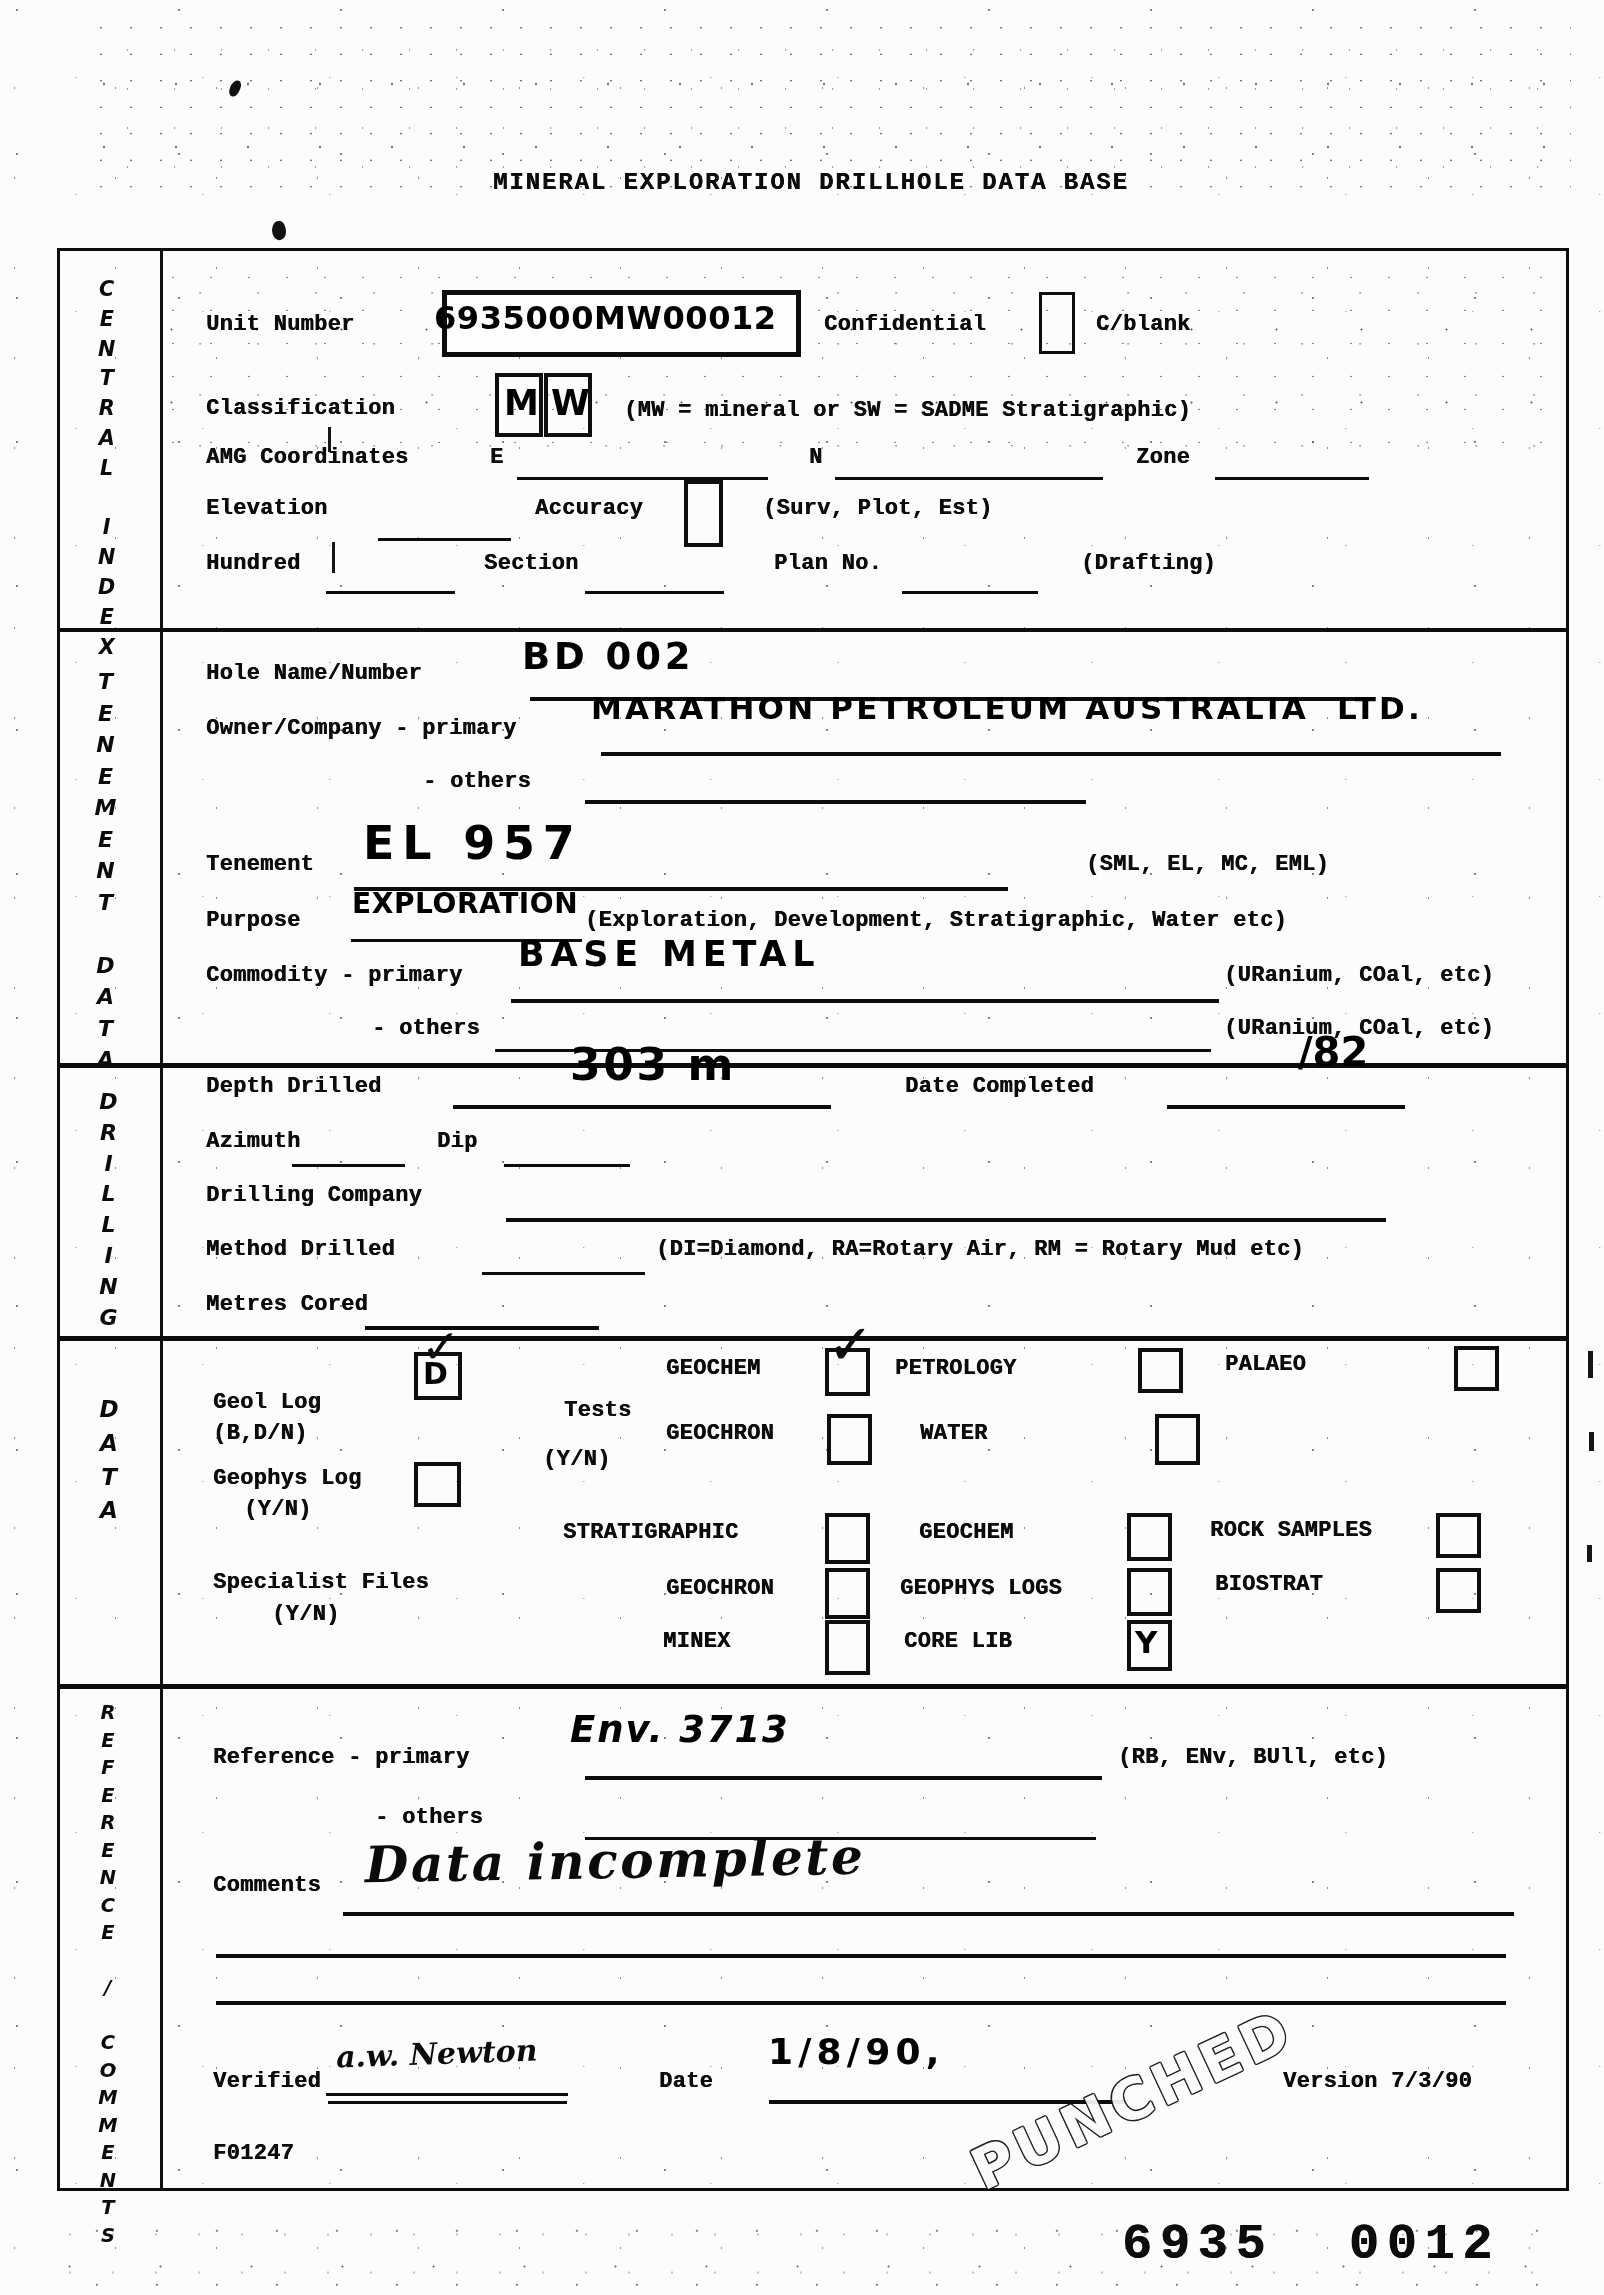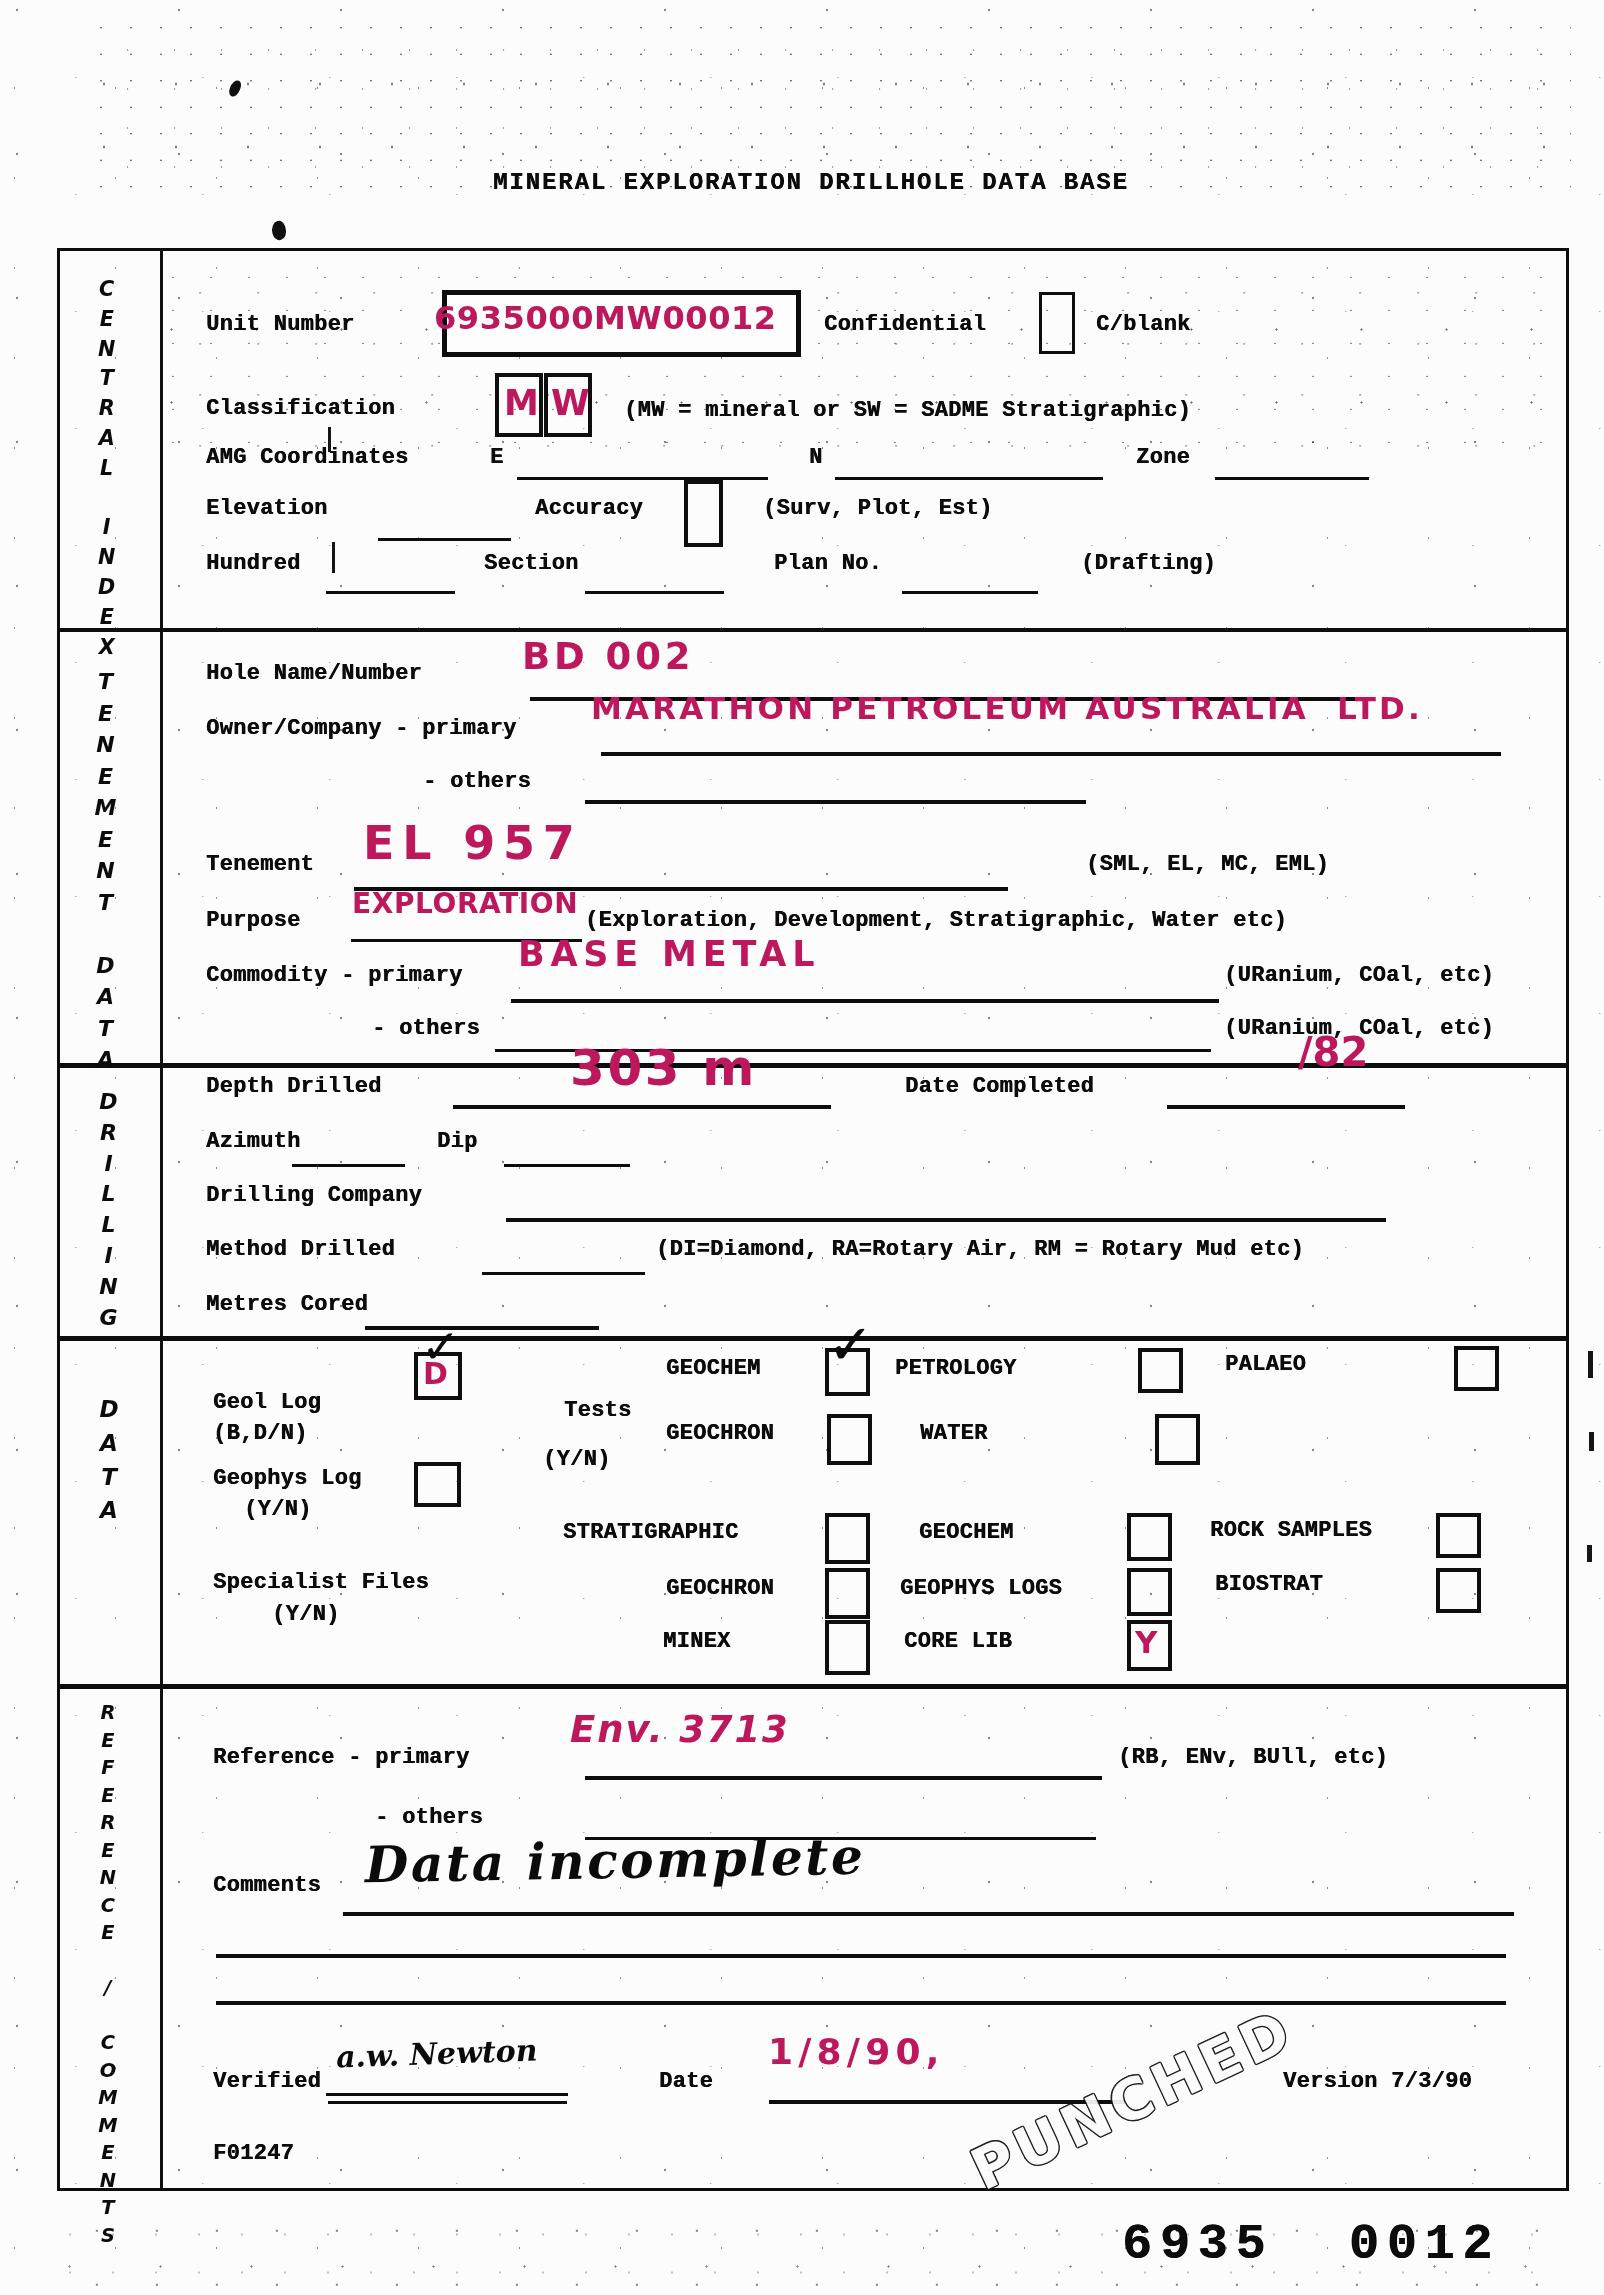--- a/index.html
+++ b/index.html
@@ -11,21 +11,21 @@
   }
   
   .tw {
     position:absolute; font-family:"Liberation Mono","DejaVu Sans Mono",monospace;
     font-weight:700; font-size:22px; white-space:pre; letter-spacing:0.3px;
     text-shadow:0.4px 0 0 #000;
   }
   
   .hw {
     position:absolute; font-family:"DejaVu Sans",sans-serif;
-    font-weight:600; white-space:pre; color:#be185d;
+    font-weight:600; white-space:pre; color:#000000;
   }
   
   .cur {
     position:absolute; font-family:"DejaVu Serif",serif; font-style:italic;
     font-weight:600; white-space:pre; color:#0b0b0b;
   }
   .line { position:absolute; background:#0d0d0d; height:3.2px; }
   .vline { position:absolute; background:#101010; }
   .cbox { position:absolute; border:3.9px solid #0e0e0e; background:transparent; }
   .wbox { position:absolute; border:5.2px solid #0d0d0d; background:#fdfdfd; }
@@ -163,21 +163,21 @@
   <div class="tw" style="left:206px;top:963px">Commodity - primary</div>
   <div class="hw" style="left:518px;top:934px;font-size:35px;letter-spacing:5.8px">BASE METAL</div>
   <div class="line" style="left:511px;top:999px;width:708px;height:3.9px"></div>
   <div class="tw" style="left:1224px;top:963px">(URanium, COal, etc)</div>
 
   <div class="tw" style="left:372px;top:1016px">- others</div>
   <div class="line" style="left:495px;top:1049px;width:716px"></div>
   <div class="tw" style="left:1224px;top:1016px">(URanium, COal, etc)</div>
 
   <div class="tw" style="left:206px;top:1074px">Depth Drilled</div>
-  <div class="hw" style="left:570px;top:1039px;font-size:50px;letter-spacing:2.6px">303 m</div>
+  <div class="hw" style="left:570px;top:1039px;font-size:44px;letter-spacing:2.6px">303 m</div>
   <div class="line" style="left:453px;top:1105px;width:378px;height:3.9px"></div>
   <div class="tw" style="left:905px;top:1074px">Date Completed</div>
   <div class="hw" style="left:1298px;top:1029px;font-size:40px">/82</div>
   <div class="line" style="left:1167px;top:1105px;width:238px;height:3.9px"></div>
 
   <div class="tw" style="left:206px;top:1129px">Azimuth</div>
   <div class="line" style="left:292px;top:1164px;width:113px"></div>
   <div class="tw" style="left:437px;top:1129px">Dip</div>
   <div class="line" style="left:504px;top:1164px;width:126px"></div>
 

